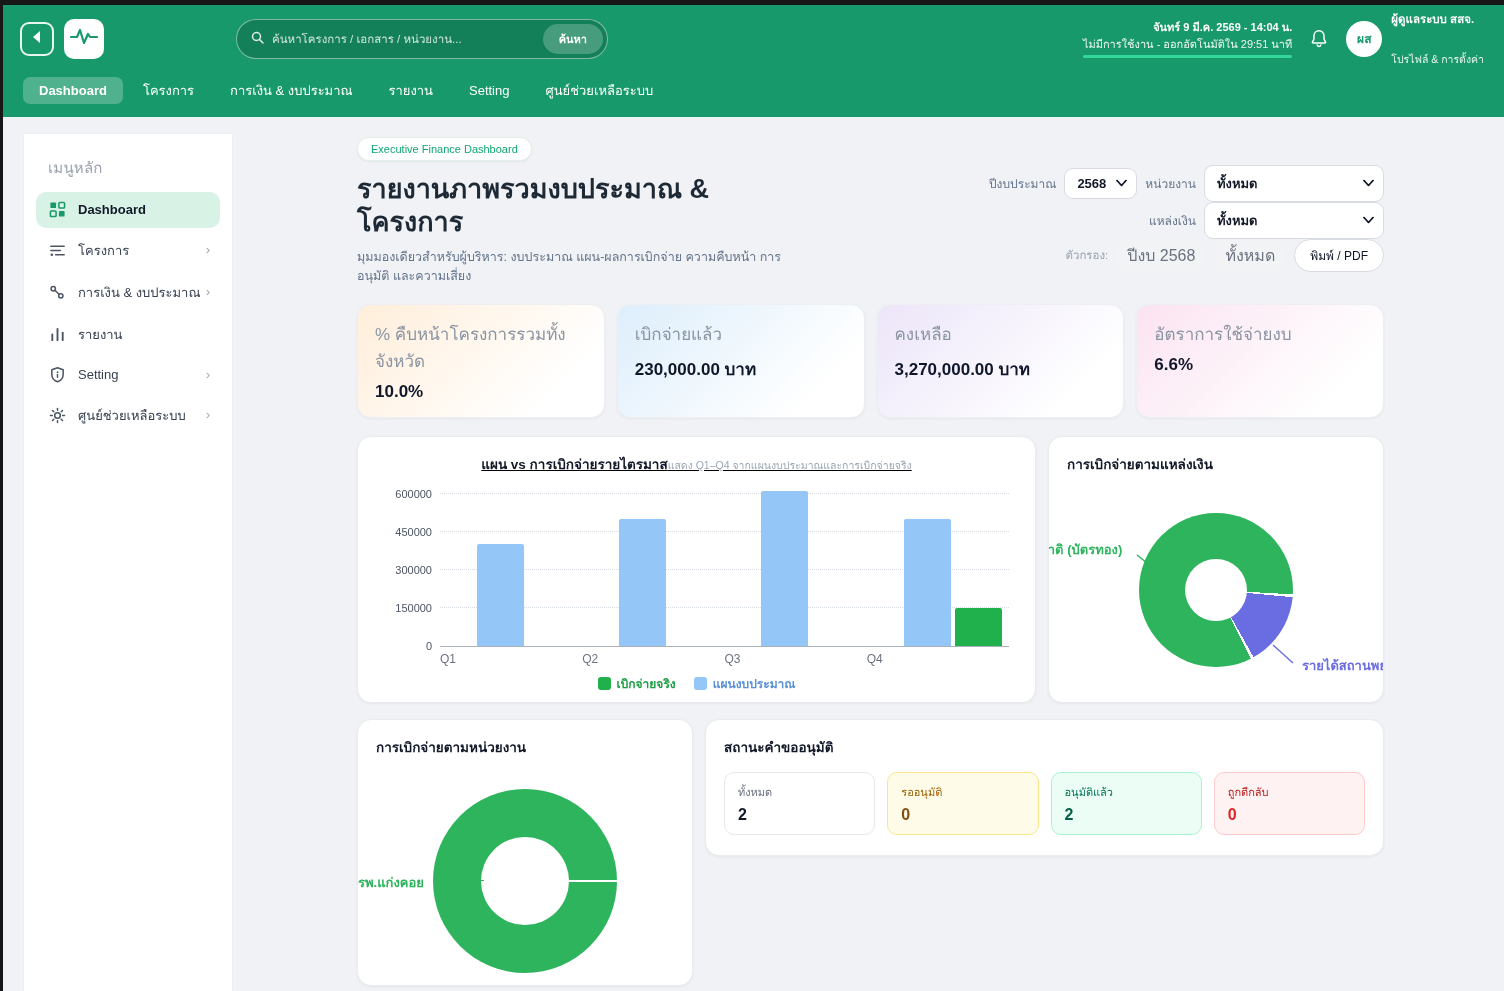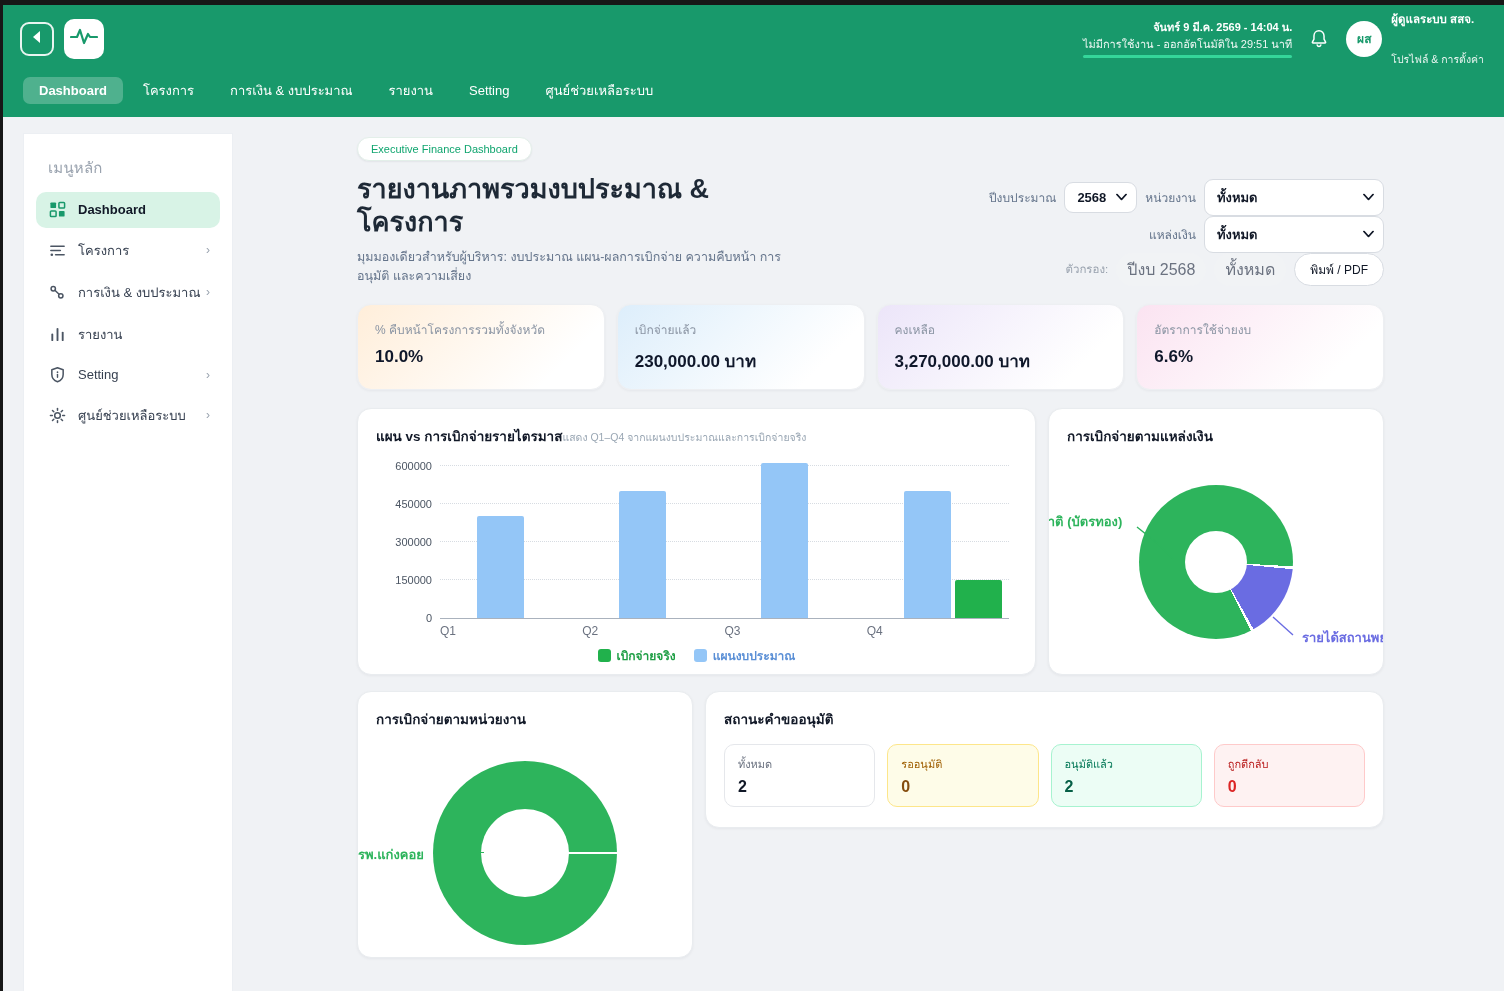--- a/index.html
+++ b/index.html
@@ -47,49 +47,49 @@
     height:886px; padding:20px 12px; flex:none; }
   .menu-caption { font-size:15px; color:#9aa3af; letter-spacing:.2px; margin:2px 0 12px 12px; }
   .side-item { display:flex; align-items:center; gap:12px; padding:9px 12px; border-radius:10px; margin-bottom:3px;
     font-size:13px; color:#374151; cursor:pointer; position:relative; }
   .side-item.active { background:#d8f3e6; color:#111827; font-weight:bold; }
   .side-item .chev { position:absolute; right:10px; color:#9aa3af; font-size:12px; }
   .side-icon { width:18px; height:18px; flex:none; display:flex; align-items:center; justify-content:center; }
 
   .content { flex:1; padding:20px 120px 0 124px; }
 
-  .head-row { display:flex; justify-content:space-between; align-items:flex-end; }
+  .head-row { display:flex; justify-content:space-between; align-items:center; }
   .badge { display:inline-block; background:#fff; color:#10a56f; font-size:11px; padding:5px 13px;
     border-radius:999px; border:1px solid #e3efe9; box-shadow:0 1px 2px rgba(16,24,40,.06); }
   .page-title { font-size:27px; font-weight:bold; color:#1e2936; line-height:1.25; margin-top:12px; max-width:440px; }
   .page-sub { font-size:12.5px; color:#64748b; margin-top:8px; max-width:430px; line-height:1.5; }
 
   .filters { display:flex; flex-direction:column; align-items:flex-end; padding-top:14px; }
   .filter-row { display:flex; align-items:center; gap:8px; }
   .f-label { font-size:12px; color:#64748b; }
   .select { position:relative; background:#fff; border:1px solid #d8dce2; border-radius:9px; padding:7px 30px 7px 12px;
     font-size:13px; font-weight:bold; color:#111827; cursor:pointer; min-width:72px; }
   .select.wide { min-width:180px; }
   .select svg { position:absolute; right:9px; top:50%; transform:translateY(-50%); }
   .chip { background:#f1f3f5; border-radius:999px; padding:4px 11px; font-size:16px; color:#6b7280; }
   .applied-label { font-size:11.5px; color:#9aa3af; }
   .print-btn { background:#fff; border:1px solid #d8dce2; border-radius:999px; padding:6px 15px; font-size:12px;
     color:#111827; cursor:pointer; font-family:"Liberation Sans",sans-serif; }
 
   .kpi-grid { display:flex; flex-wrap:wrap; gap:12px; margin-top:18px; }
   .kpi-card { width:calc(25% - 9px); border-radius:14px; border:1px solid #edeff2; padding:15px 17px;
     box-shadow:0 1px 3px rgba(16,24,40,.05); background:#fff; }
-  .kpi-label { font-size:12px; color:#8a94a3; }
+  .kpi-label { font-size:17px; color:#8a94a3; }
   .kpi-value { font-size:17px; font-weight:bold; color:#0f172a; margin-top:8px; }
 
   .card { background:#fff; border:1px solid #e9ecef; border-radius:14px; box-shadow:0 1px 3px rgba(16,24,40,.05); }
   .charts-row { display:flex; gap:12px; margin-top:18px; }
   .chart-card-main { flex:1; height:267px; padding:16px 18px; }
   .chart-card-side { flex:none; width:336px; height:267px; padding:16px 18px; position:relative; overflow:hidden; }
-  .card-title-row { display:flex; justify-content:flex-start; align-items:baseline; }
+  .card-title-row { display:flex; justify-content:center; align-items:baseline;text-decoration:underline; }
   .card-title { font-size:13.5px; font-weight:bold; color:#111827; }
   .card-note { font-size:10.5px; color:#9aa7b4; }
 
   
   .plot-outer { margin-top:14px; }
   .plot { position:relative; height:158px; margin-left:64px; margin-right:8px; border-bottom:1.5px solid #aab2bd; }
   .gridline { position:absolute; left:0; right:0; border-top:1px dotted #d7dce2; }
   .ytick { position:absolute; right:calc(100% + 8px); transform:translateY(-50%); font-size:11px; color:#4b5563; white-space:nowrap; }
   .bar-groups { position:absolute; inset:0; display:flex; }
   .bar-group { flex:1; position:relative; }
@@ -129,20 +129,30 @@
             <polygon points="10,1 3,7 10,13" fill="#ffffff"></polygon>
           </svg>
       </span>
     </div>
     <div class="logo-box">
       <span>
         <svg width="28" height="20" viewBox="0 0 28 20">
             <polyline points="1,10 7,10 10,3 14,16 18,7 20,10 27,10" fill="none" stroke="#18996b" stroke-width="2.2" stroke-linecap="round" stroke-linejoin="round"></polyline>
           </svg>
       </span>
+    </div>
+    <div class="search-wrap">
+      <span>
+        <svg width="13" height="13" viewBox="0 0 13 13">
+            <circle cx="5.5" cy="5.5" r="4" fill="none" stroke="rgba(255,255,255,.85)" stroke-width="1.5"></circle>
+            <line x1="8.6" y1="8.6" x2="12" y2="12" stroke="rgba(255,255,255,.85)" stroke-width="1.5" stroke-linecap="round"></line>
+          </svg>
+      </span>
+      <input class="search-input" placeholder="ค้นหาโครงการ / เอกสาร / หน่วยงาน..." style="">
+      <button class="search-btn">ค้นหา</button>
     </div>
     <div class="top-right">
       <div class="clock-block">
         <div class="clock-line">จันทร์ 9 มี.ค. 2569 - 14:04 น.</div>
         <div class="session-line">ไม่มีการใช้งาน - ออกอัตโนมัติใน 29:51 นาที</div>
         <div class="session-underline"></div>
       </div>
       <span class="bell">
         <svg width="22" height="22" viewBox="0 0 24 24">
             <path d="M12 3c-3.2 0-5.5 2.4-5.5 5.6v3.6l-1.7 3.2c-.2.4.1.9.6.9h13.2c.5 0 .8-.5.6-.9l-1.7-3.2V8.6C17.5 5.4 15.2 3 12 3z" fill="none" stroke="#ffffff" stroke-width="1.6" stroke-linejoin="round"></path>

